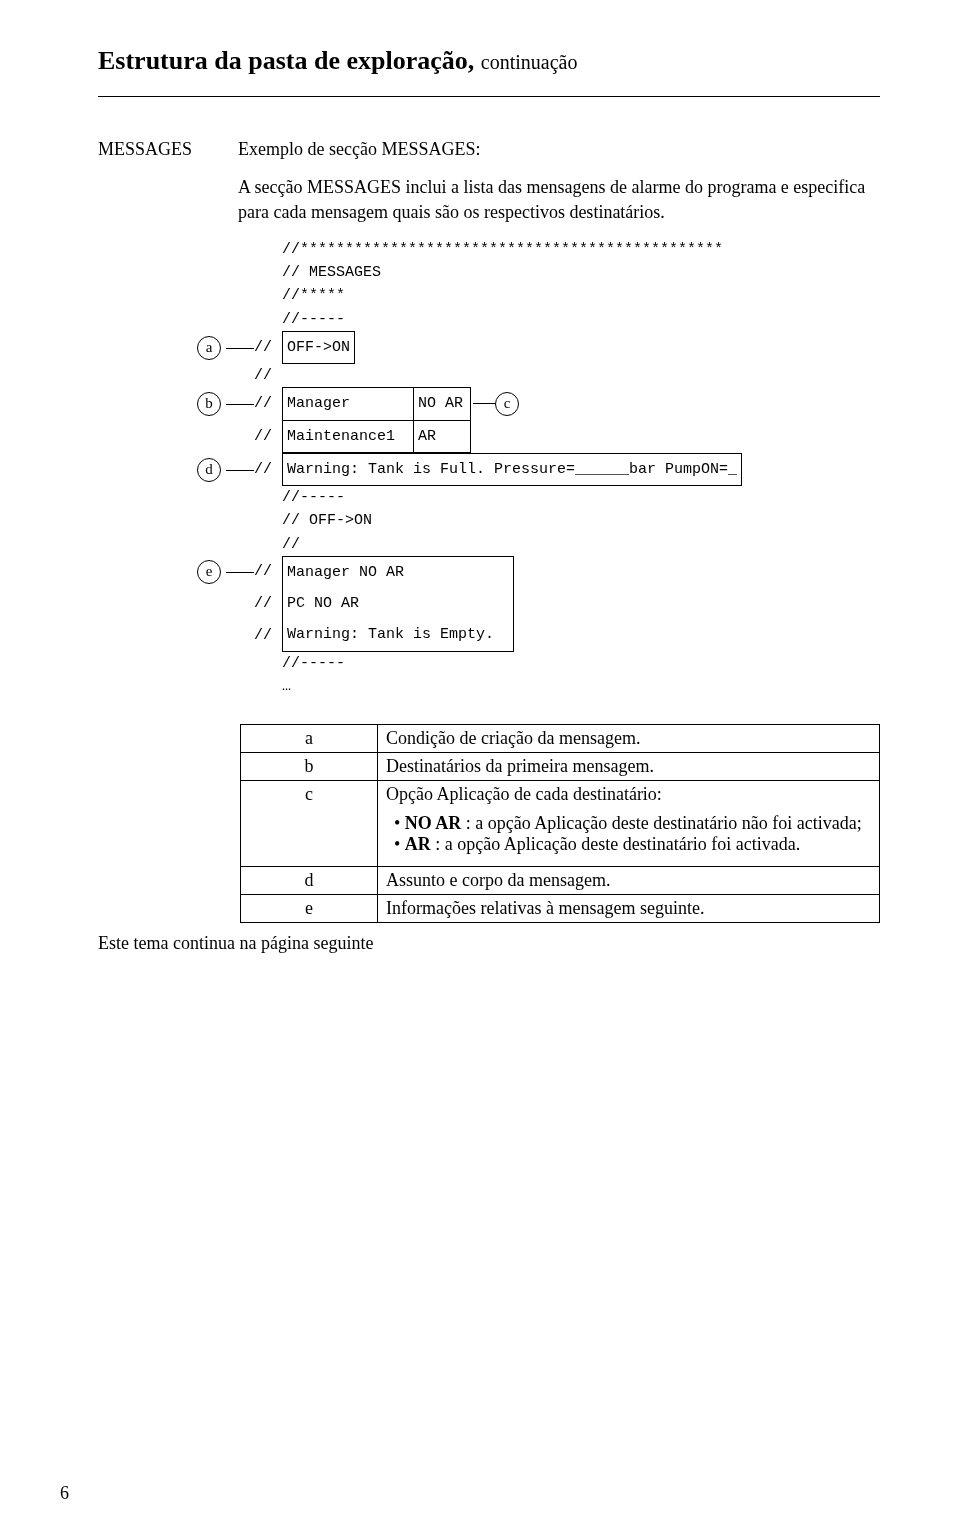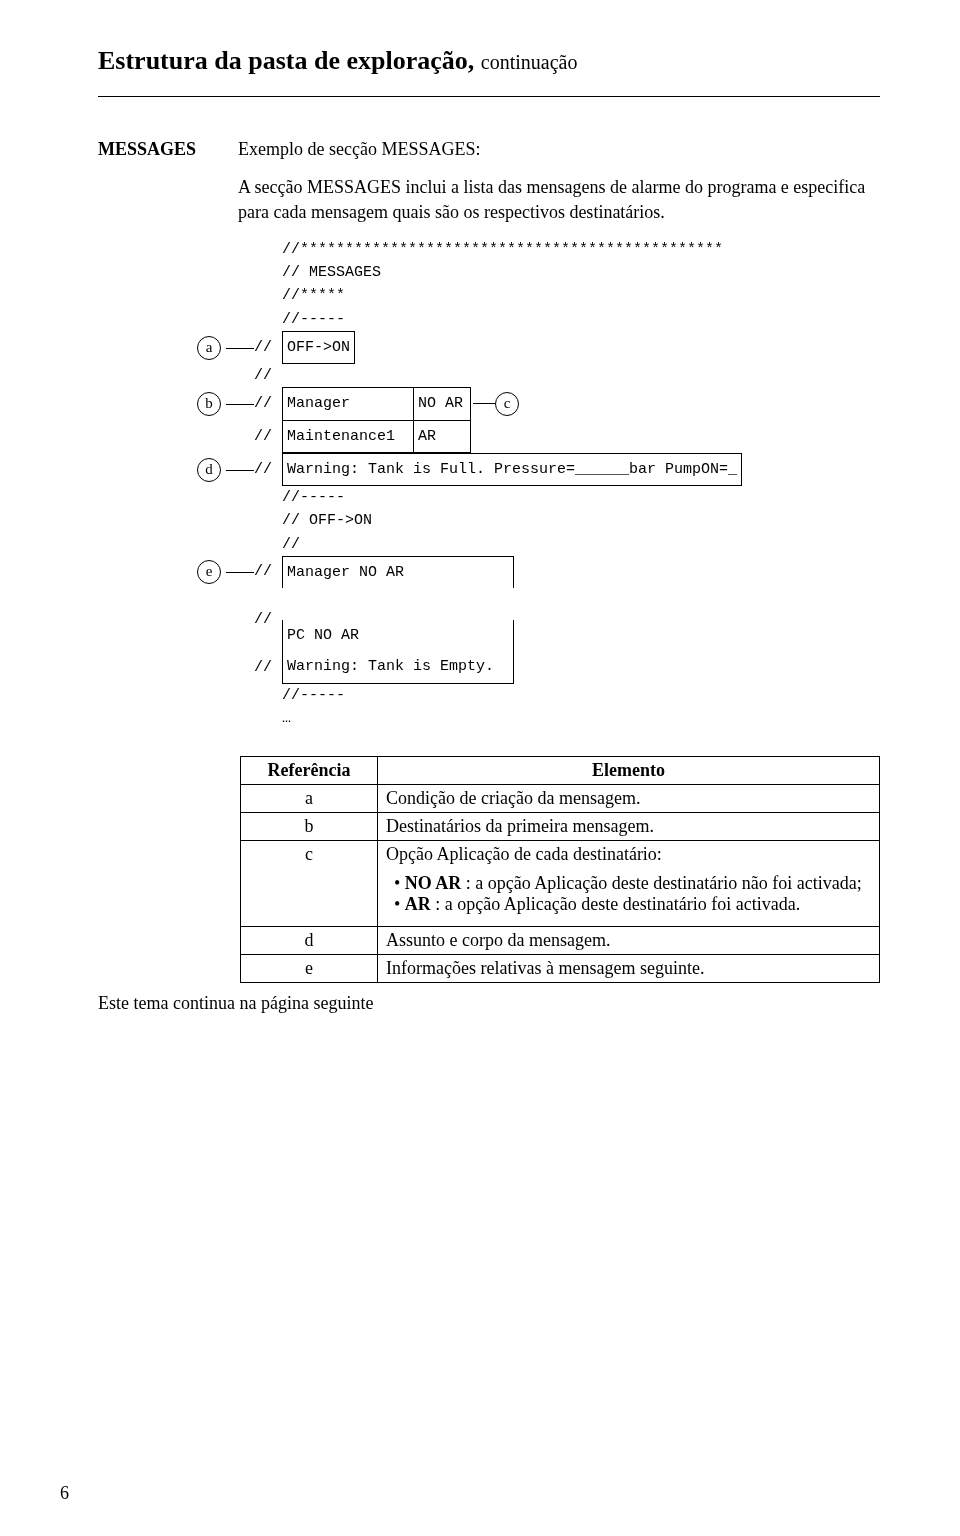--- a/index.html
+++ b/index.html
@@ -27,21 +27,21 @@
     border-top: 1.5px solid #000;
     margin: 20px 0 40px 0;
   }
   .section {
     display: flex;
     align-items: flex-start;
   }
   .section-label {
     width: 140px;
     flex: 0 0 140px;
-    font-weight: bold;
+    font-weight: normal;
     font-size: 18px;
     padding-top: 2px;
   }
   .section-body {
     flex: 1;
     font-size: 18px;
     line-height: 1.35;
   }
   .para { margin-bottom: 14px; }
   .code-area {
@@ -286,21 +286,21 @@
         <div class="slashes">//</div>
         <div class="content-col">
             <span class="box" style="border-bottom:none;width:222px;"> Manager      NO AR</span>
           </div>
       </div>
       <div class="code-row">
         <div class="marker-col"></div>
           <div class="conn-col"></div>
         <div class="slashes">//</div>
         <div class="content-col">
-            <span class="box" style="border-top:none;border-bottom:none;width:222px;margin-top:32px;"> PC           NO AR</span>
+            <span class="box" style="border-top:none;border-bottom:none;width:222px;"> PC           NO AR</span>
           </div>
       </div>
       <div class="code-row">
         <div class="marker-col"></div>
           <div class="conn-col"></div>
         <div class="slashes">//</div>
         <div class="content-col">
             <span class="box" style="border-top:none;width:222px;"> Warning: Tank is Empty.</span>
           </div>
       </div>
@@ -316,24 +316,20 @@
           <div class="conn-col"></div>
           <div class="slashes"></div>
           <div class="content-col">…</div>
         </div>
     </div>
   </div>
 </div>
 
 <table class="reftable">
   <tbody>
-      <tr>
-    <th>Referência</th>
-    <th>Elemento</th>
-  </tr>
   <tr>
     <td class="key">a</td>
     <td>Condição de criação da mensagem.</td>
   </tr>
   <tr>
     <td class="key">b</td>
     <td>Destinatários da primeira mensagem.</td>
   </tr>
   <tr>
     <td class="key">c</td>

